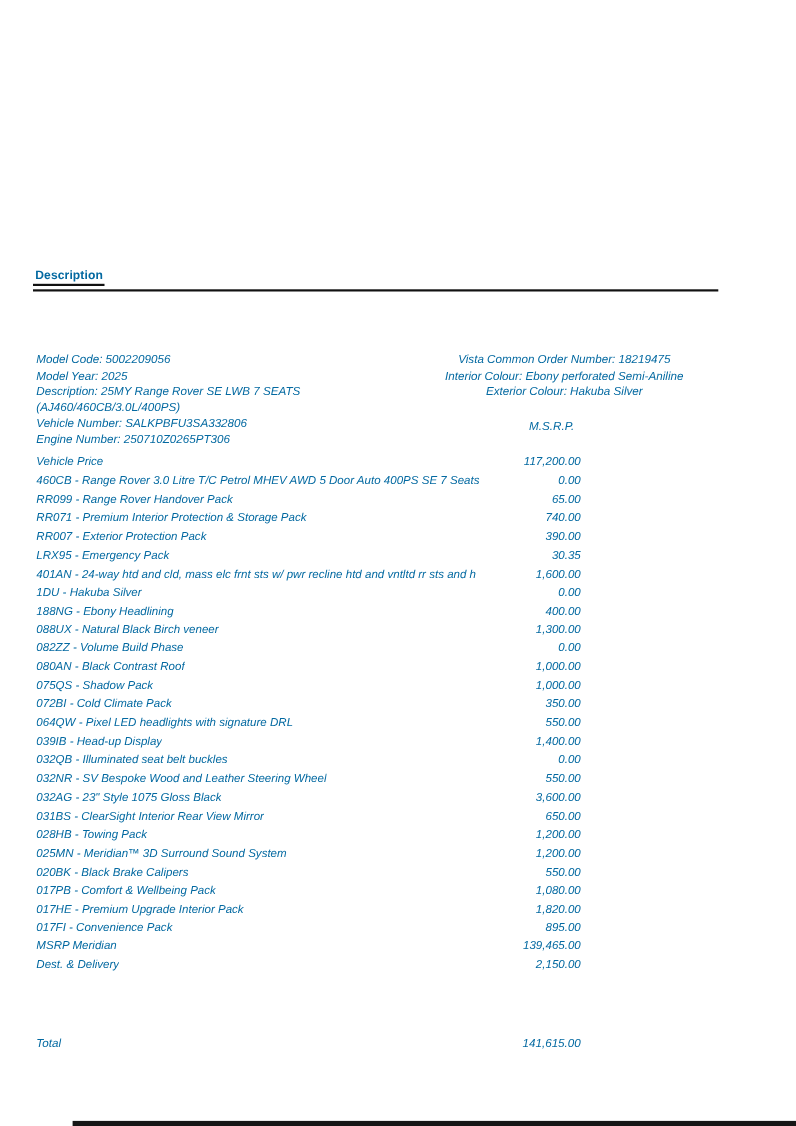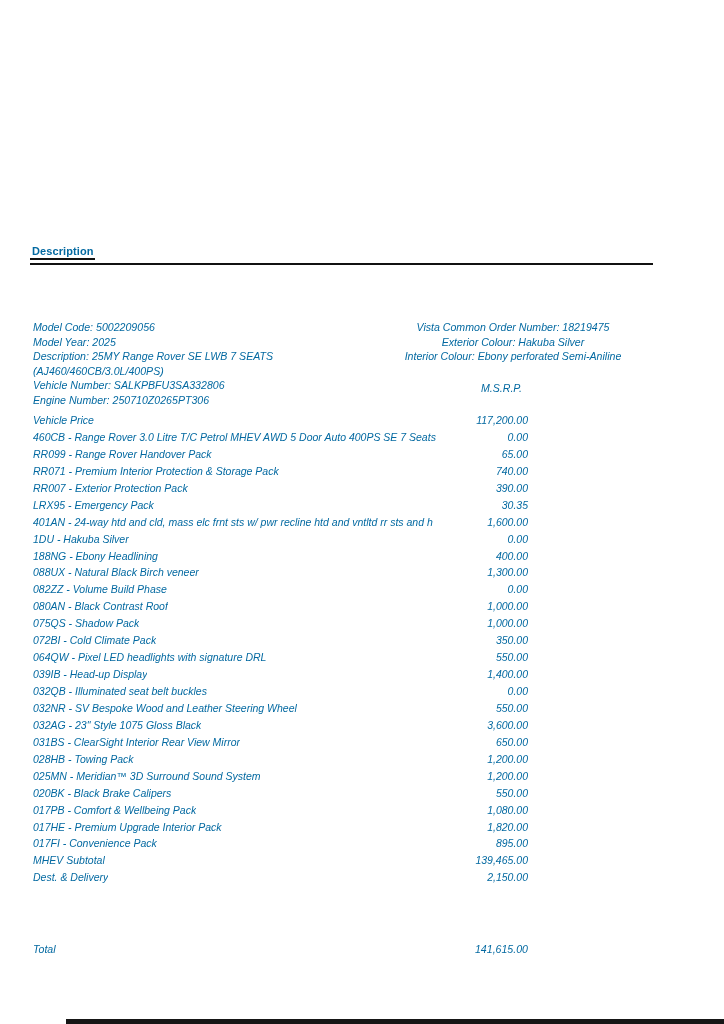--- a/index.html
+++ b/index.html
@@ -120,22 +120,22 @@
     <div class="info-col left" id="info-left">
         <div class="info-line">Model Code: 5002209056</div>
         <div class="info-line">Model Year: 2025</div>
         <div class="info-line">Description: 25MY Range Rover SE LWB 7 SEATS</div>
         <div class="info-line">(AJ460/460CB/3.0L/400PS)</div>
         <div class="info-line">Vehicle Number: SALKPBFU3SA332806</div>
         <div class="info-line">Engine Number: 250710Z0265PT306</div>
       </div>
     <div class="info-col right" id="info-right">
         <div class="info-line">Vista Common Order Number: 18219475</div>
+        <div class="info-line">Interior Colour: Ebony perforated Semi-Aniline</div>
         <div class="info-line">Exterior Colour: Hakuba Silver</div>
-        <div class="info-line">Interior Colour: Ebony perforated Semi-Aniline</div>
       </div>
   </div>
 
   <div class="msrp-header">M.S.R.P.</div>
 
   <div class="pricing-rows" id="pricing-rows">
       <div class="price-row">
         <span class="item-label">Vehicle Price</span>
         <span class="item-amount">117,200.00</span>
       </div>
@@ -233,21 +233,21 @@
       </div>
       <div class="price-row">
         <span class="item-label">017HE - Premium Upgrade Interior Pack</span>
         <span class="item-amount">1,820.00</span>
       </div>
       <div class="price-row">
         <span class="item-label">017FI - Convenience Pack</span>
         <span class="item-amount">895.00</span>
       </div>
       <div class="price-row">
-        <span class="item-label">MHEV Subtotal</span>
+        <span class="item-label">MSRP Meridian</span>
         <span class="item-amount">139,465.00</span>
       </div>
       <div class="price-row">
         <span class="item-label">Dest. &amp; Delivery</span>
         <span class="item-amount">2,150.00</span>
       </div>
     </div>
 
   <div class="total-row">
     <span class="item-label">Total</span>

